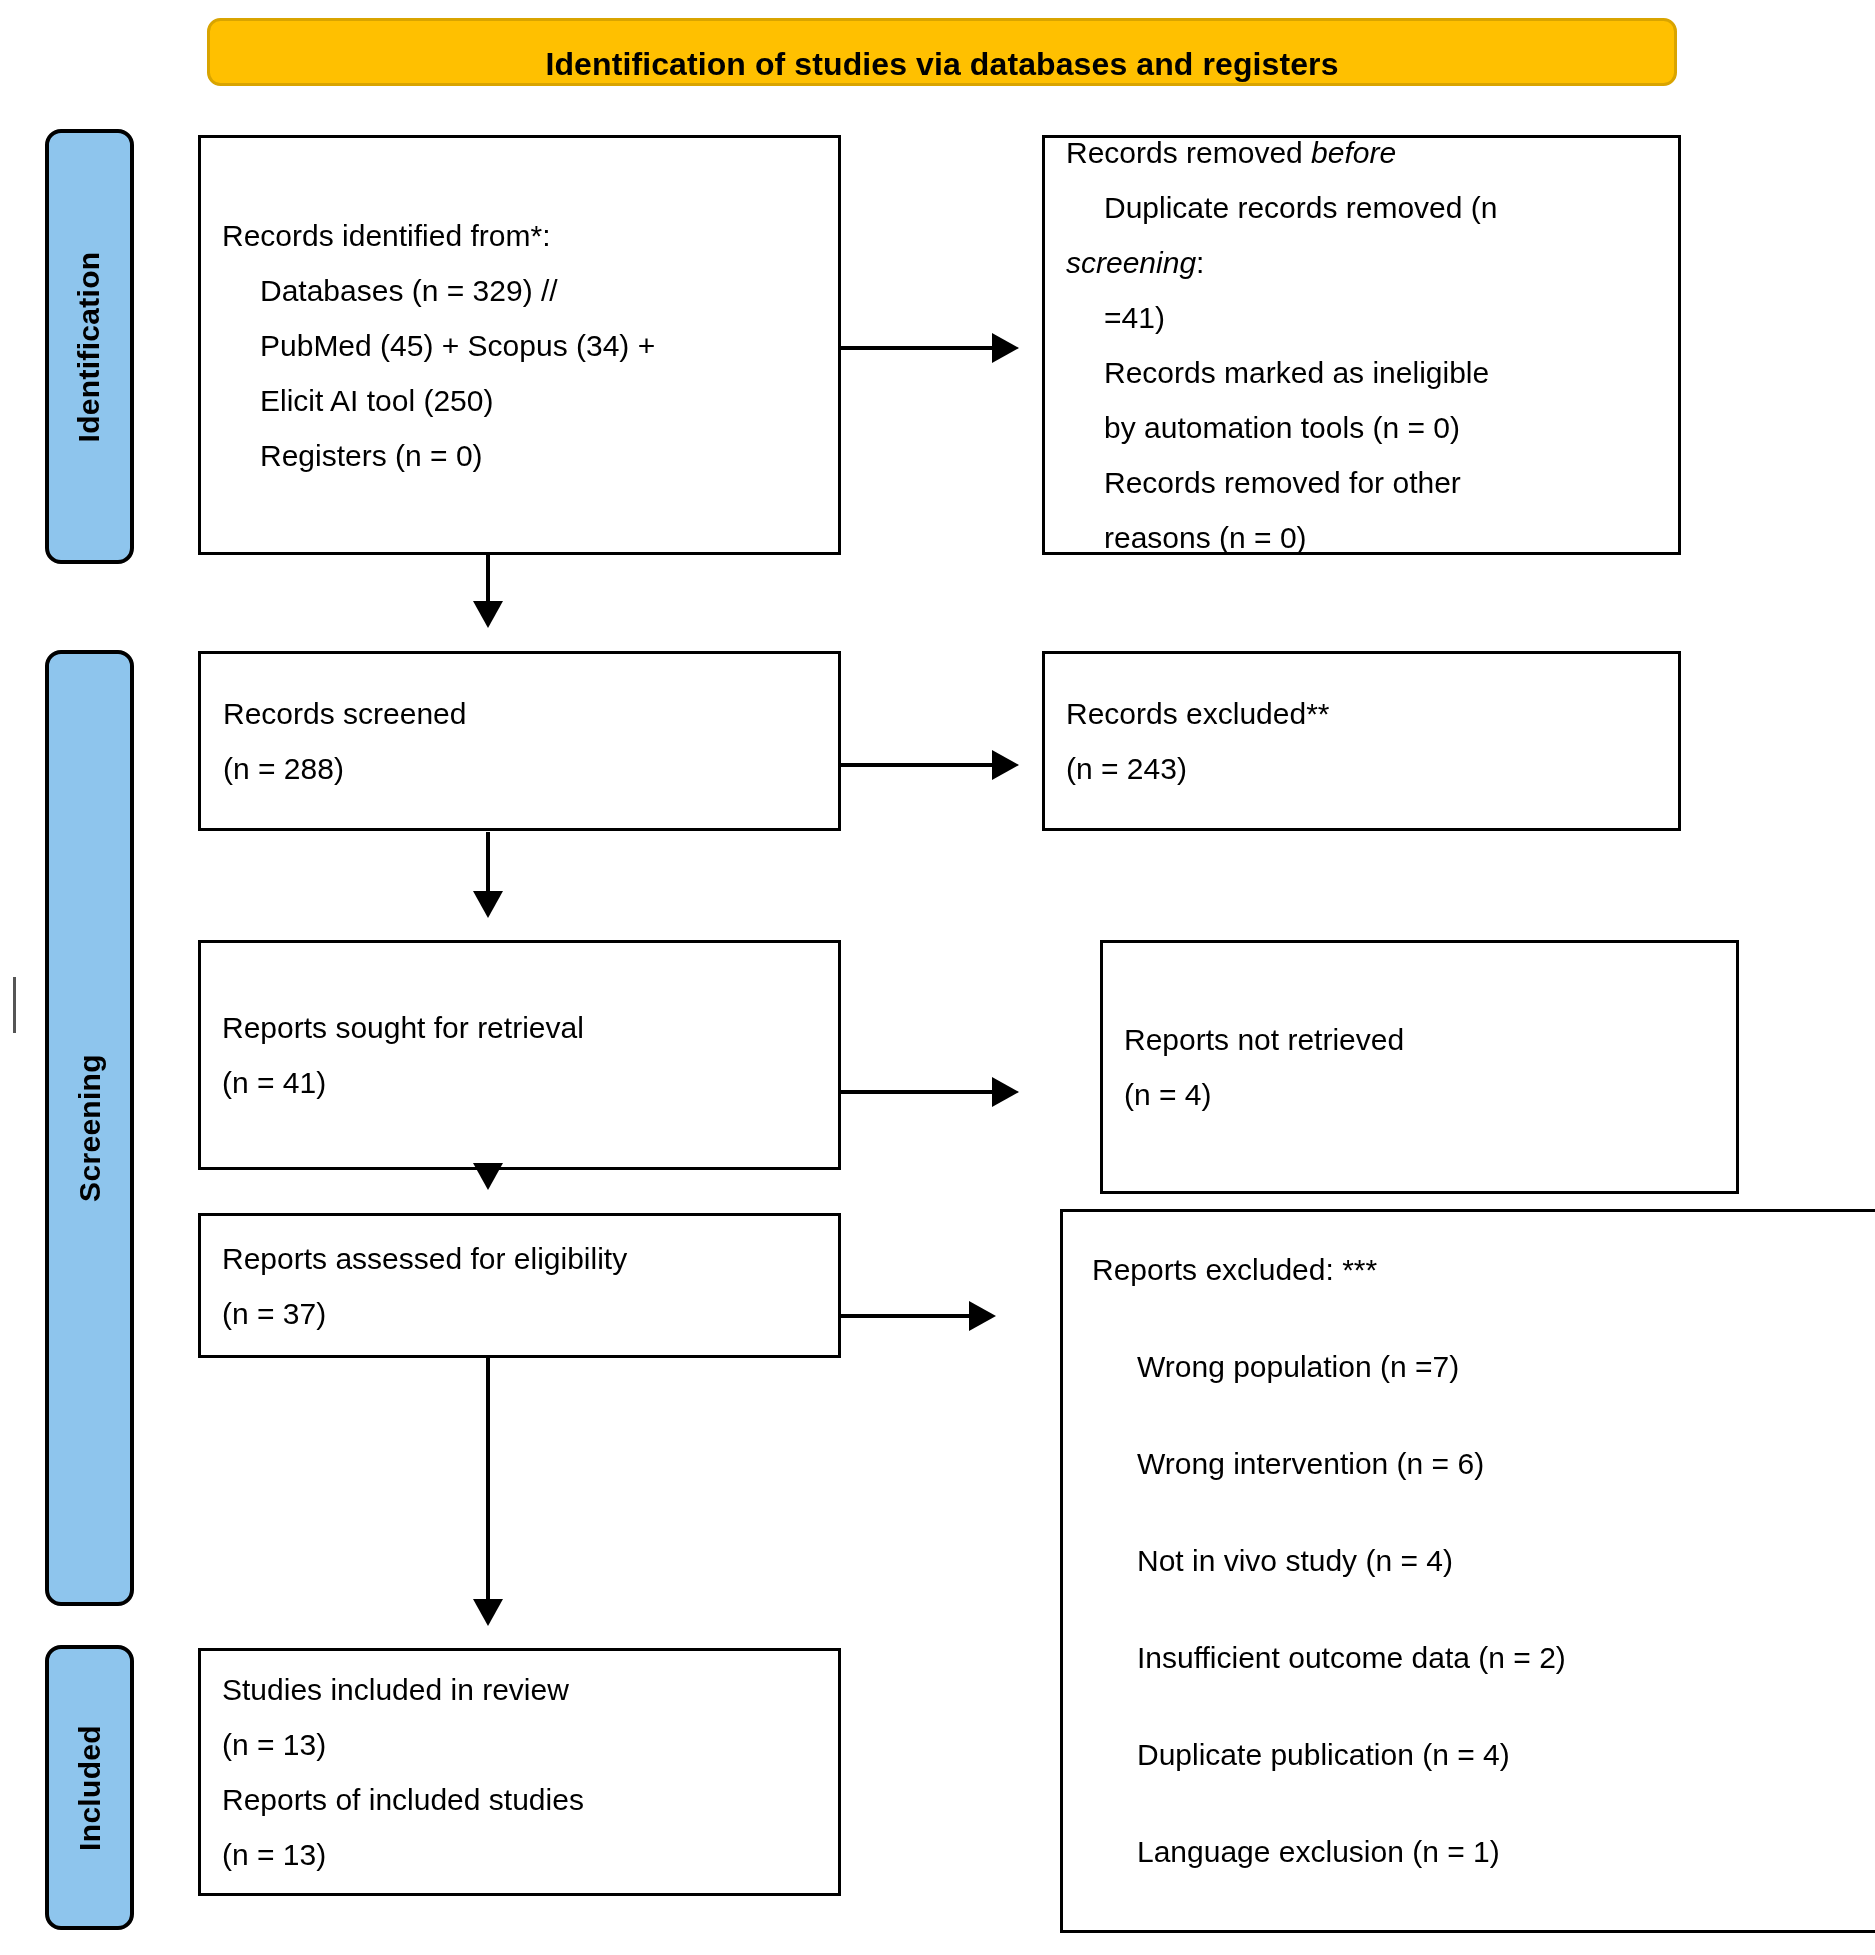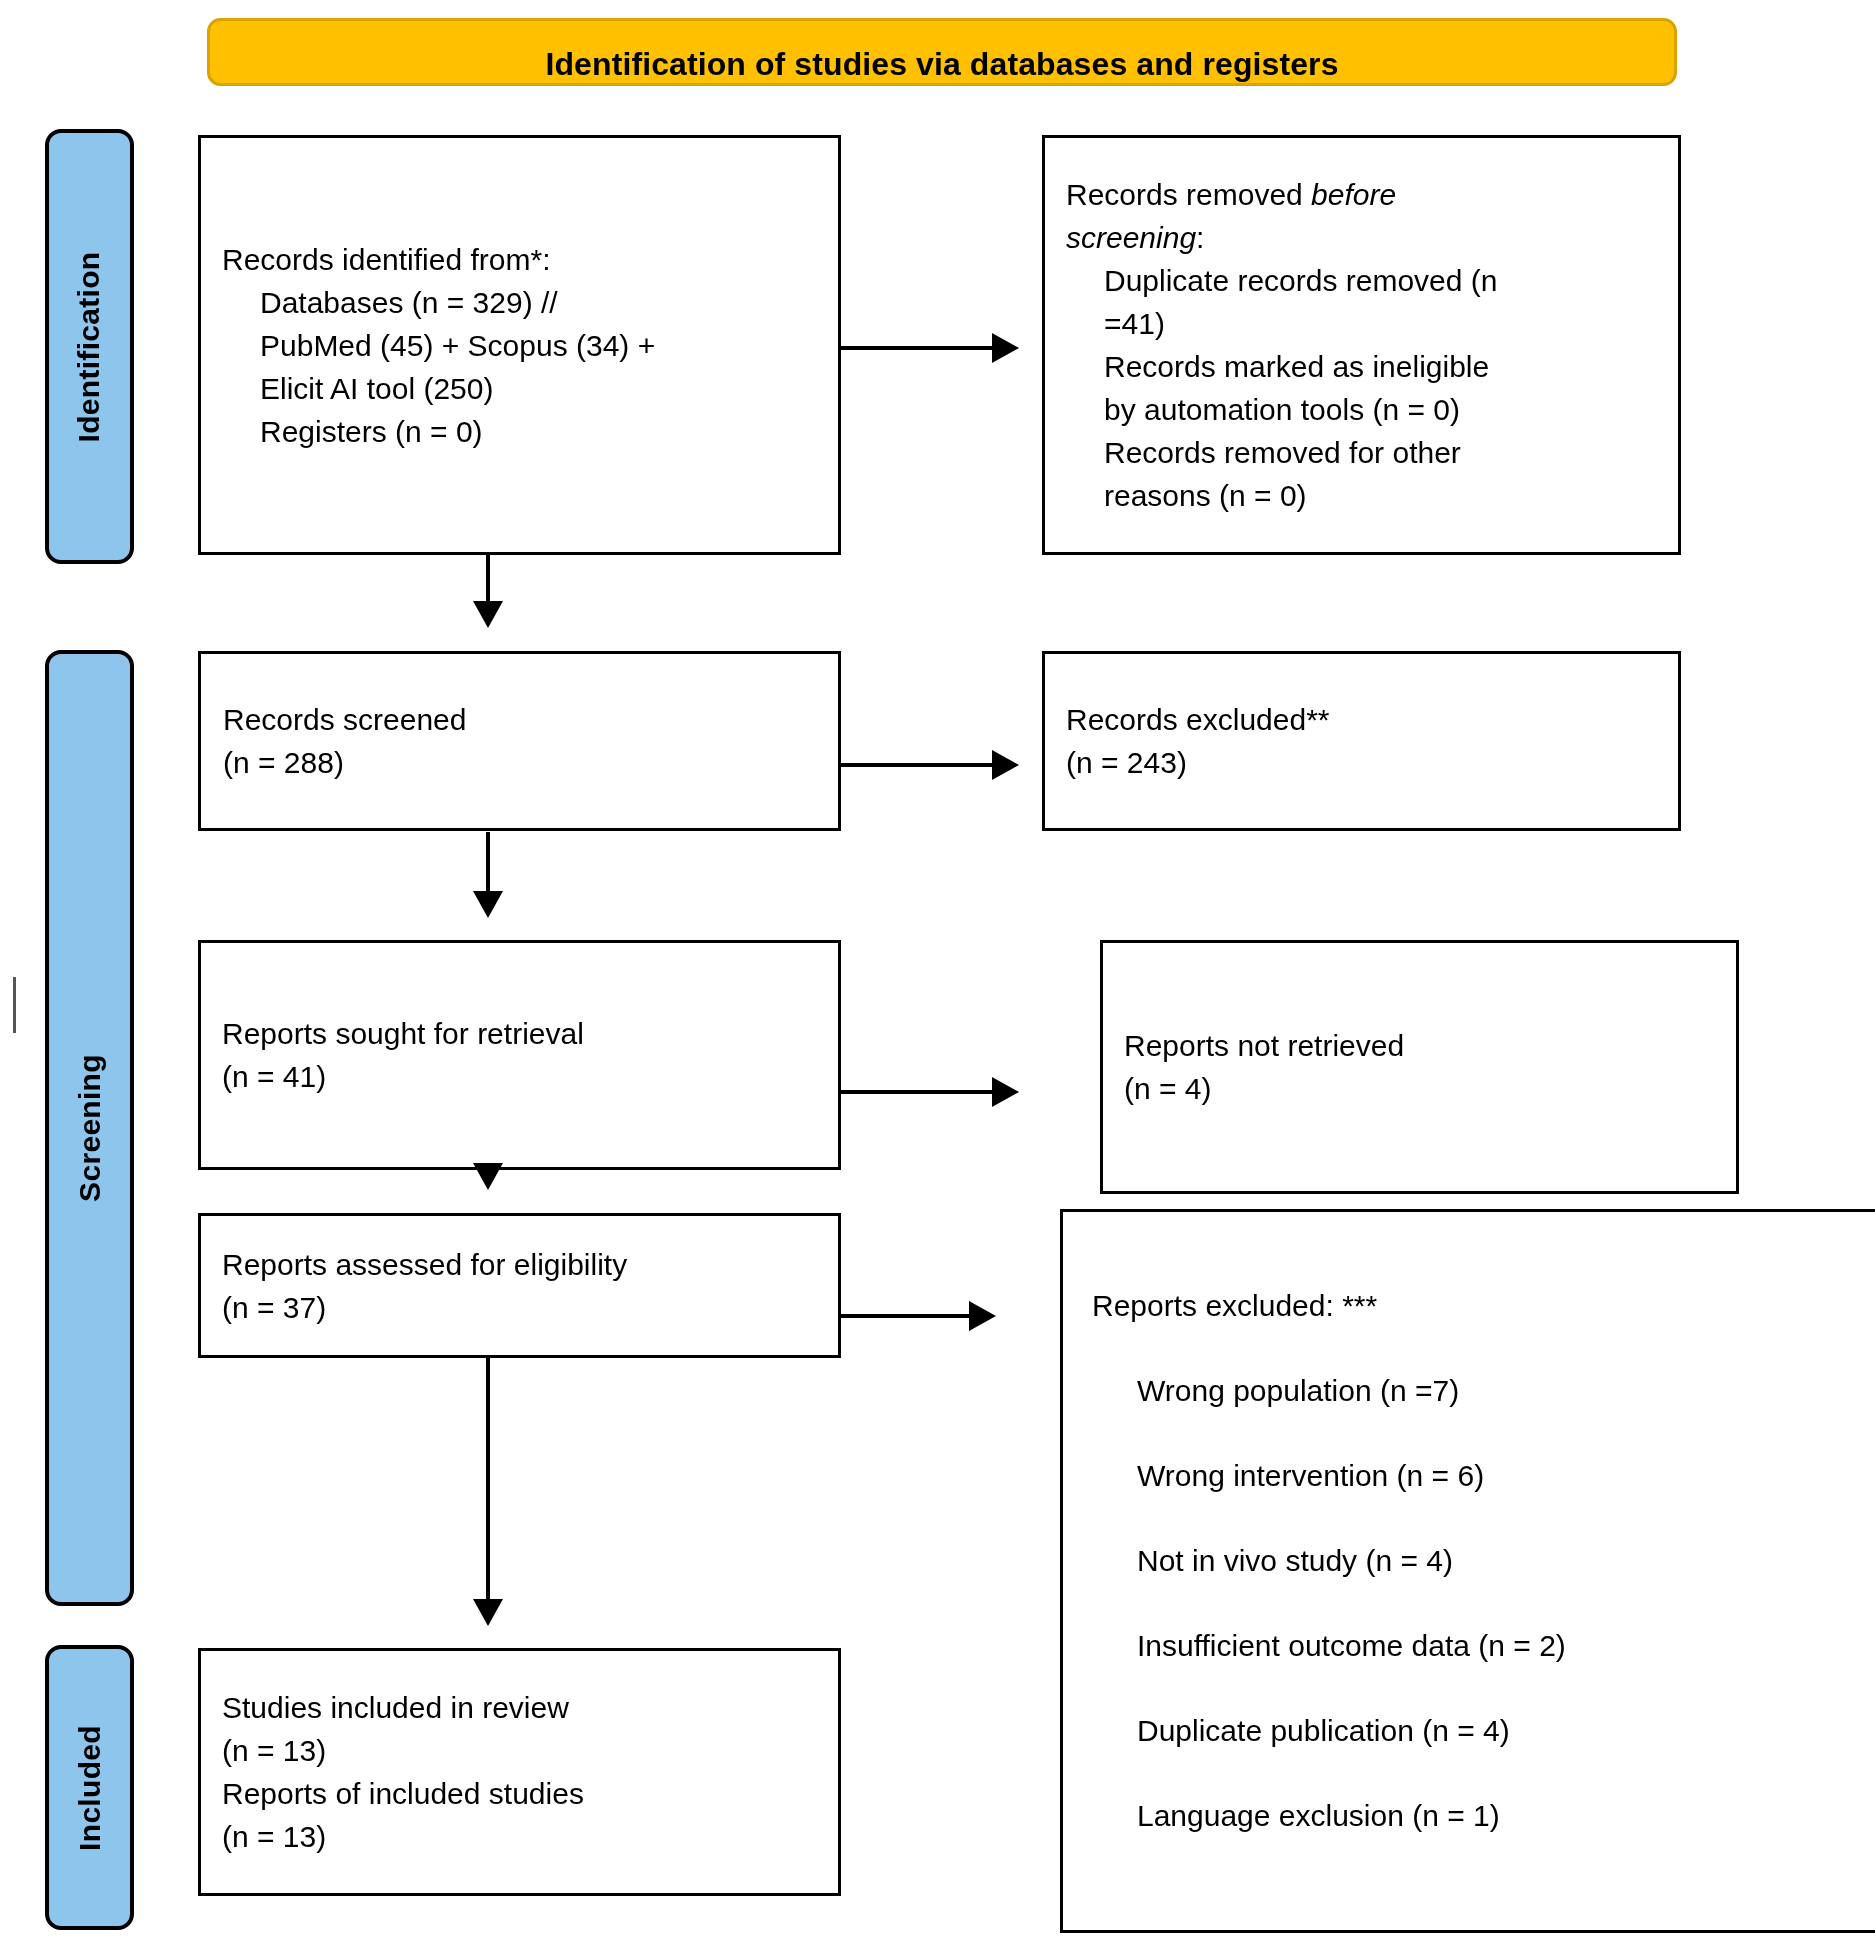--- a/index.html
+++ b/index.html
@@ -65,20 +65,21 @@
   
   .flow-box {
     position: absolute;
     background: #ffffff;
     border: 3.7px solid #000000;
     box-sizing: border-box;
     padding: 0 21px;
     display: flex;
     flex-direction: column;
     justify-content: center;
+    gap: 12px;
   }
   .flow-box .line {
     font-size: 30px;
     line-height: 43px;
     color: #000000;
     white-space: pre;
   }
   .flow-box .line.indent { padding-left: 38px; }
 
   #box-identified     { left: 198px;  top: 135px;  width: 643px; height: 420px; }
@@ -169,22 +170,22 @@
 <div id="box-identified" class="flow-box">
   <div class="line">Records identified from*:</div>
   <div class="line indent">Databases (n = 329) //</div>
   <div class="line indent">PubMed (45) + Scopus (34) +</div>
   <div class="line indent">Elicit AI tool (250)</div>
   <div class="line indent">Registers (n = 0)</div>
 </div>
 
 <div id="box-removed" class="flow-box">
   <div class="line"><span>Records removed </span><i>before</i></div>
+  <div class="line indent">Duplicate records removed (n</div>
   <div class="line"><i>screening</i><span>:</span></div>
-  <div class="line indent">Duplicate records removed (n</div>
   <div class="line indent">=41)</div>
   <div class="line indent">Records marked as ineligible</div>
   <div class="line indent">by automation tools (n = 0)</div>
   <div class="line indent">Records removed for other</div>
   <div class="line indent">reasons (n = 0)</div>
 </div>
 
 <div id="box-screened" class="flow-box">
   <div class="line">Records screened</div>
   <div class="line">(n = 288)</div>

